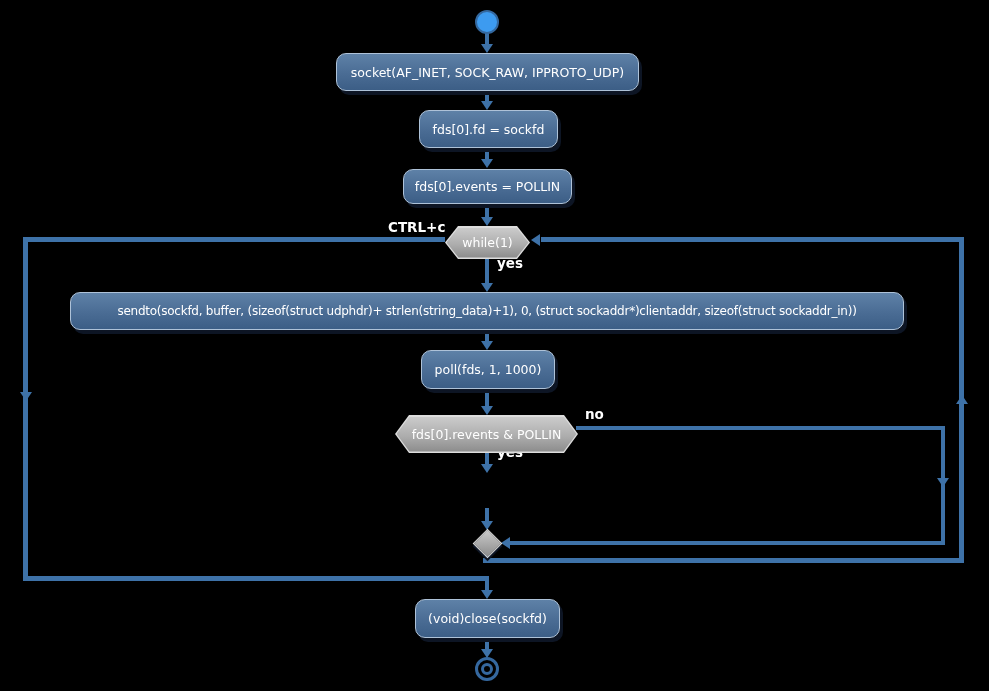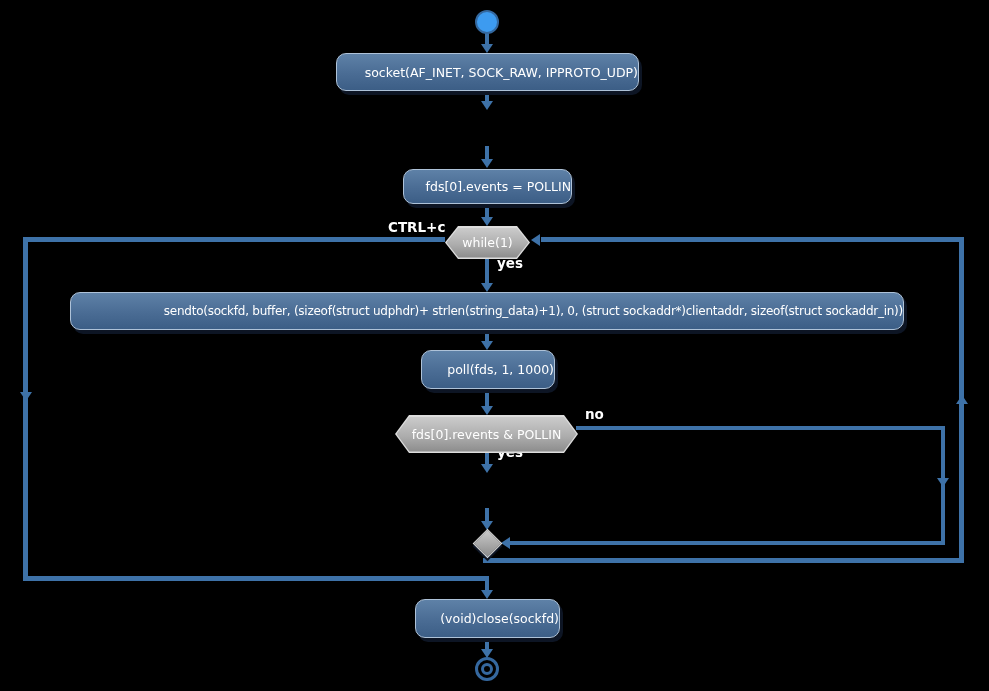--- a/index.html
+++ b/index.html
@@ -8,21 +8,21 @@
     font-family:"DejaVu Sans","Liberation Sans",sans-serif;
   }
   
   .edge{position:absolute;background:#3E72A8;}
   .ah{position:absolute;width:0;height:0;}
   .ah-down{border-left:6px solid transparent;border-right:6px solid transparent;border-top:9px solid #3E72A8;}
   .ah-up{border-left:6px solid transparent;border-right:6px solid transparent;border-bottom:9px solid #3E72A8;}
   .ah-left{border-top:6px solid transparent;border-bottom:6px solid transparent;border-right:9px solid #3E72A8;}
   
   .activity{
-    position:absolute;display:flex;align-items:center;justify-content:flex-end;
+    position:absolute;display:flex;align-items:center;justify-content:center;
     background:linear-gradient(180deg,#5E81A7 0%,#4A6C94 55%,#3C5E86 100%);
     border:1.5px solid #AEC2D8;border-radius:10px;
     box-shadow:3px 4px 0 #0d1524;
     color:#fff;font-size:12.5px;white-space:nowrap;text-align:center;
   }
   .activity.wide{font-size:12px;letter-spacing:-0.25px;}
   
   .hex{position:absolute;}
   .hex .hex-outer{position:absolute;inset:0;background:#DDDDDD;filter:drop-shadow(3px 3px 0 #0d1524);}
   .hex .hex-inner{position:absolute;inset:1.5px;background:linear-gradient(180deg,#CBCBCB 0%,#ADADAD 55%,#8C8C8C 100%);}
@@ -104,20 +104,23 @@
   <div class="edge-label" style="left:497px;top:255px">yes</div>
   <div class="edge-label" style="left:585px;top:406px">no</div>
   <div class="edge-label" style="left:497px;top:444px">yes</div>
 
   <div class="start-node"></div>
 
   <div class="activity" style="left:336px;top:53px;width:301px;height:36px">
     <span>socket(AF_INET, SOCK_RAW, IPPROTO_UDP)</span>
   </div>
 
+  <div class="activity" style="left:419px;top:110px;width:137px;height:36px">
+    <span>fds[0].fd = sockfd</span>
+  </div>
 
   <div class="activity" style="left:403px;top:169px;width:167px;height:33px">
     <span>fds[0].events = POLLIN</span>
   </div>
 
   <div class="hex cut13" style="left:445px;top:226px;width:85px;height:33px">
     <div class="hex-outer"></div>
     <div class="hex-inner"></div>
     <div class="hex-label">while(1)</div>
   </div>

